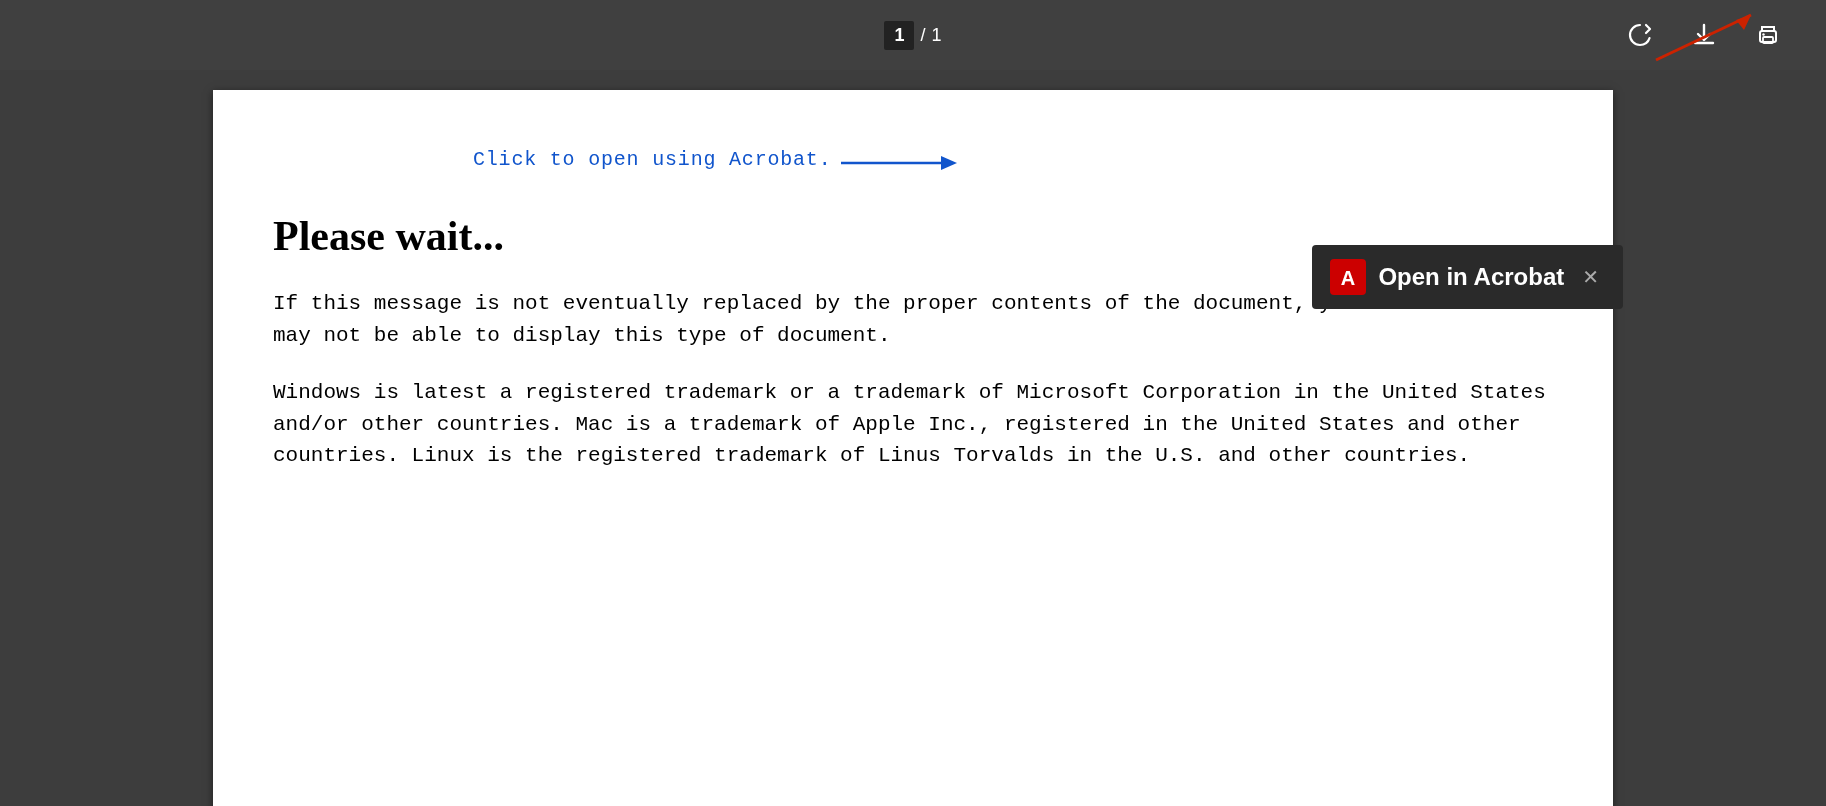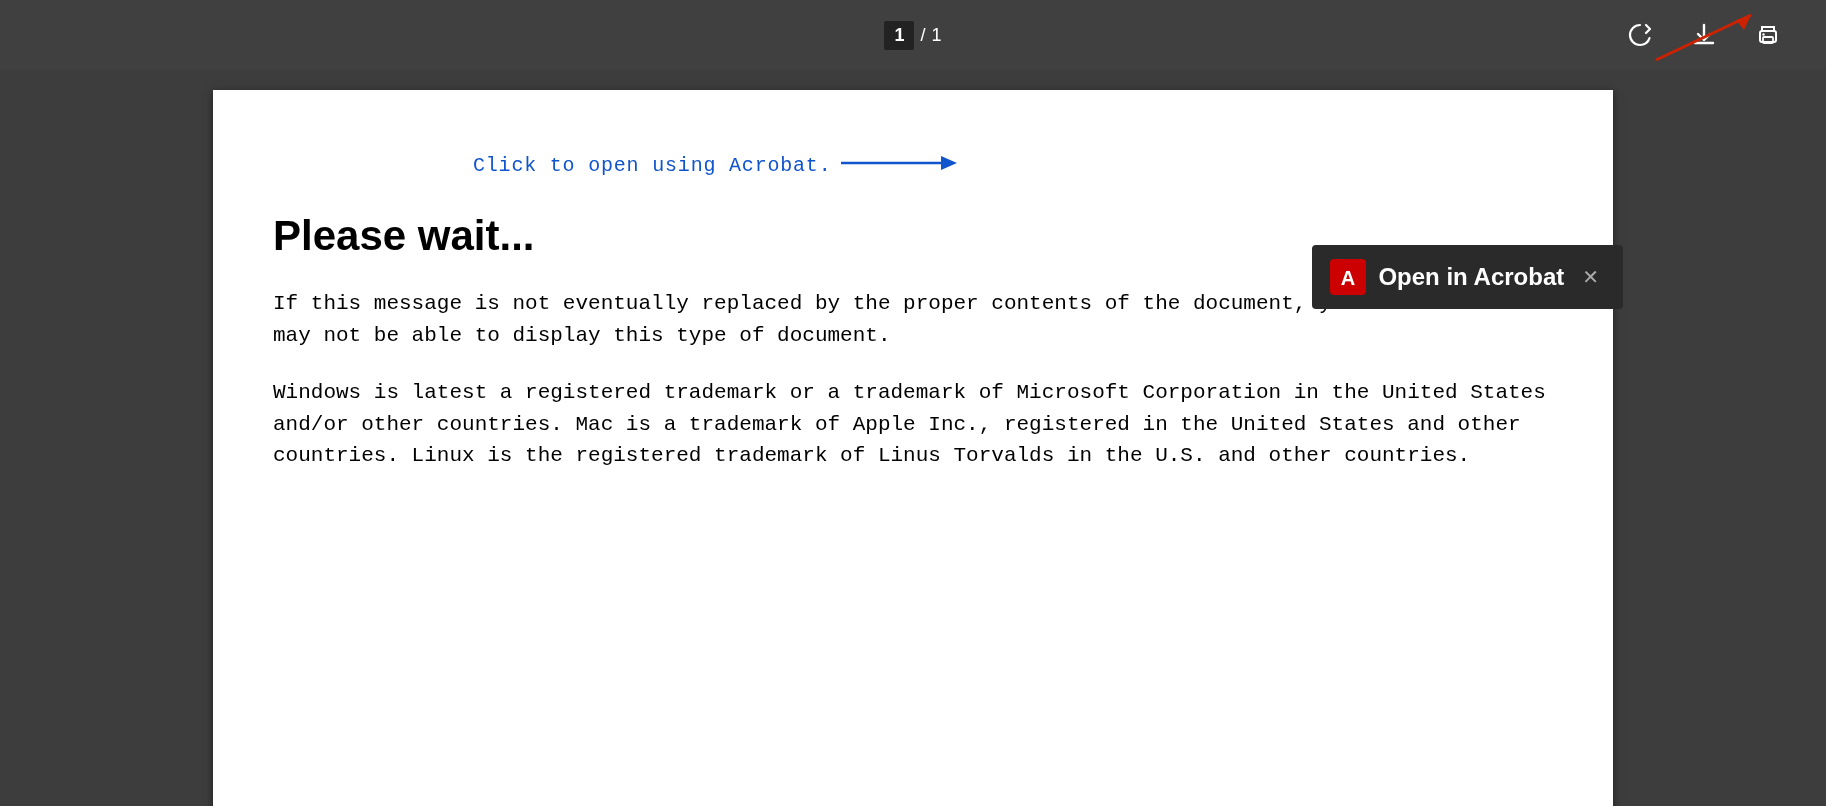--- a/index.html
+++ b/index.html
@@ -100,21 +100,20 @@
       font-size: 20px;
       letter-spacing: 0.04em;
       display: block;
       margin-left: 200px;
       margin-top: 4px;
     }
 
     
     .open-acrobat-line {
       display: flex;
-      align-items: center;
       margin-top: 18px;
       margin-left: 200px;
       gap: 0;
     }
 
     .open-acrobat-text {
       color: #1155cc;
       font-family: 'Courier New', Courier, monospace;
       font-size: 20px;
       letter-spacing: 0.04em;
@@ -158,21 +157,21 @@
       color: #aaa;
       font-size: 20px;
       cursor: pointer;
       padding: 2px 6px;
     }
 
     
     .doc-title {
       font-size: 42px;
       font-weight: bold;
-      font-family: Liberation Sans, sans-serif;
+      font-family: Liberation Serif, serif;
       margin-top: 30px;
       margin-bottom: 28px;
       color: #000;
     }
 
     .doc-body p {
       font-size: 21px;
       font-family: Liberation Mono, monospace;
       line-height: 1.5;
       color: #000;

